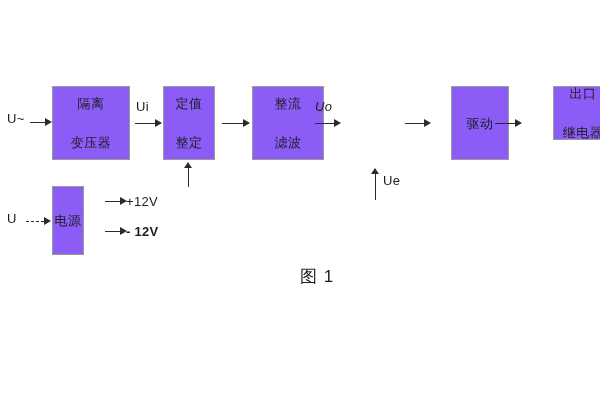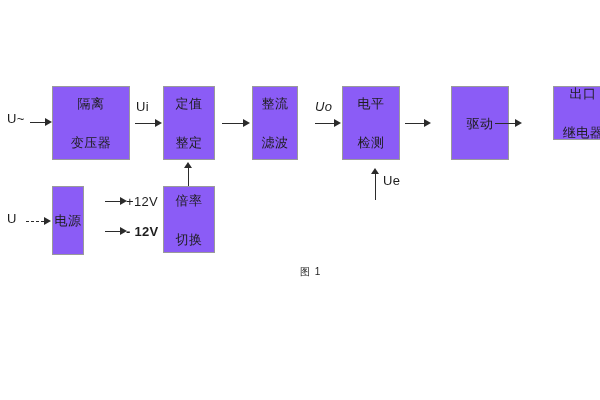--- a/index.html
+++ b/index.html
@@ -45,21 +45,21 @@
   .sig {
     position: absolute;
     color: #1d1d1d;
     font-size: 13px;
     white-space: nowrap;
     letter-spacing: 0.3px;
   }
   .caption {
     position: absolute;
     color: #1d1d1d;
-    font-size: 10px;
+    font-size: 17px;
     white-space: nowrap;
     letter-spacing: 1px;
   }
   .arrow-h {
     position: absolute;
     height: 9px;
   }
   .arrow-h .shaft {
     position: absolute;
     left: 0;
@@ -130,36 +130,32 @@
   <div class="block" style="left:163px; top:86px; width:52px; height:74px;">
     <span class="ln">定值</span>
     <span class="ln">整定</span>
   </div>
 
   <div class="arrow-h" style="left:222px; top:119px; width:30px;">
     <div class="shaft" style="width:21px;"></div>
     <div class="head" style="left:21px;"></div>
   </div>
 
-  <div class="block" style="left:252px; top:86px; width:46px; height:74px;">
+  <div class="block" style="left:252px; top:86px; width:72px; height:74px;">
     <span class="ln">整流</span>
     <span class="ln">滤波</span>
   </div>
 
   <div class="sig" style="left:315px; top:99px;font-style:italic;">Uo</div>
 
   <div class="arrow-h" style="left:315px; top:119px; width:27px;">
     <div class="shaft" style="width:19px;"></div>
     <div class="head" style="left:19px;"></div>
   </div>
 
-  <div class="block" style="left:342px; top:86px; width:58px; height:74px;">
-    <span class="ln">电平</span>
-    <span class="ln">检测</span>
-  </div>
 
   <div class="arrow-h" style="left:405px; top:119px; width:27px;">
     <div class="shaft" style="width:19px;"></div>
     <div class="head" style="left:19px;"></div>
   </div>
 
   <div class="block single" style="left:451px; top:86px; width:58px; height:74px;">
     <span class="ln">驱动</span>
   </div>
 
@@ -194,24 +190,20 @@
     <div class="shaft" style="width:15px;"></div>
     <div class="head" style="left:15px;"></div>
   </div>
   <div class="sig" style="left:126px; top:224px;font-weight:bold;">- 12V</div>
 
   <div class="arrow-v" style="left:184px; top:162px; height:25px;">
     <div class="shaft" style="height:20px;"></div>
     <div class="head"></div>
   </div>
 
-  <div class="block" style="left:163px; top:186px; width:52px; height:67px;">
-    <span class="ln">倍率</span>
-    <span class="ln">切换</span>
-  </div>
 
   <div class="arrow-v" style="left:371px; top:168px; height:32px;">
     <div class="shaft" style="height:27px;"></div>
     <div class="head"></div>
   </div>
   <div class="sig" style="left:383px; top:173px;">Ue</div>
 
 
   <div class="caption" style="left:300px; top:265px;">图 1</div>
 

